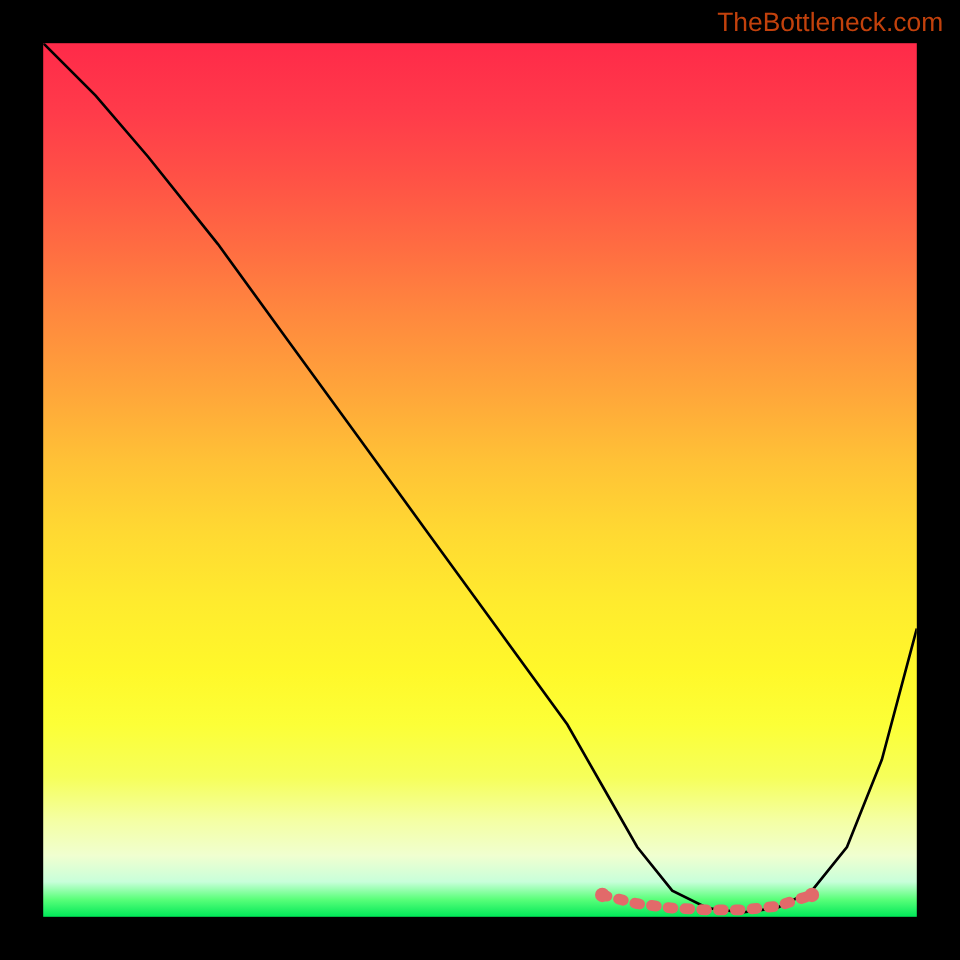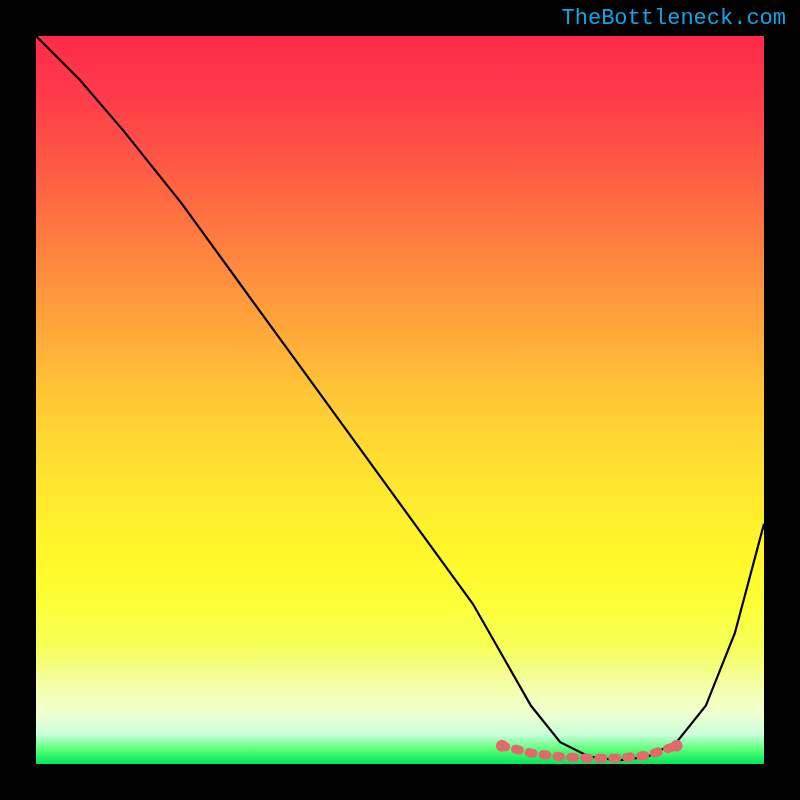--- a/index.html
+++ b/index.html
@@ -7,25 +7,24 @@
     width: 800px;
     height: 800px;
     background: #000;
     position: relative;
     font-family: Arial, sans-serif;
   }
   .watermark {
     position: absolute;
     top: 6px;
     right: 14px;
-    color: #0ea5e9;
+    color: #c2410c;
     font-size: 22px;
     font-weight: 500;
     z-index: 10;
-    font-family: Liberation Mono, monospace;
   }
   .plot-area {
     position: absolute;
     left: 36px;
     top: 36px;
     width: 728px;
     height: 728px;
     background: linear-gradient(to bottom,
       #ff2a49 0%,
       #ff3b4a 8%,

